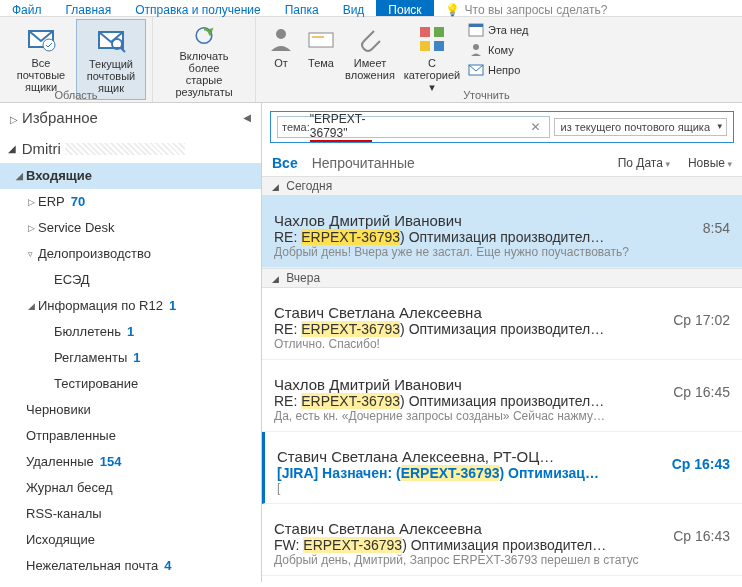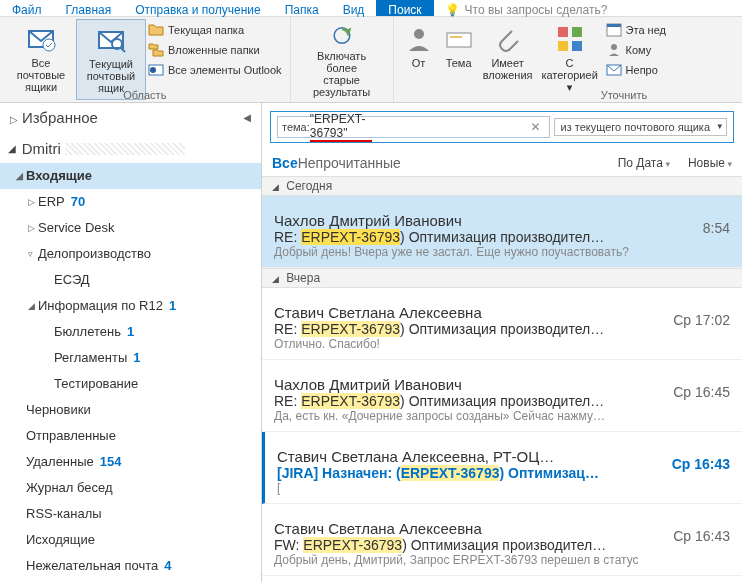--- a/index.html
+++ b/index.html
@@ -44,21 +44,21 @@
 .folder .cnt { color: #0072c6; margin-left: 6px; font-weight: bold; }
 
 
 .main { flex: 1; display: flex; flex-direction: column; overflow: hidden; }
 .search-row { display: flex; align-items: center; padding: 4px 6px; gap: 4px; border: 1px solid #2a8dd4; margin: 8px; }
 .search-input-wrap { flex: 1; display: flex; align-items: center; border: 1px solid #b0c4d8; background: #fff; padding: 0 4px; height: 22px; }
 .search-input-wrap input { flex: 1; border: none; outline: none; font-size: 12px; }
 .search-input-wrap .clr { color: #888; cursor: pointer; padding: 0 4px; }
 .scope-dd { border: 1px solid #c0c0c0; padding: 2px 16px 2px 6px; font-size: 11px; color: #444; position: relative; cursor: pointer; }
 .scope-dd::after { content: '▾'; position: absolute; right: 4px; font-size: 9px; }
-.filter-row { display: flex; align-items: center; padding: 4px 10px; font-size: 14px; border-bottom: 1px solid transparent; }
+.filter-row { display: flex; align-items: center; padding: 4px 10px; gap: 14px; font-size: 14px; border-bottom: 1px solid transparent; }
 .filter-tab { color: #666; cursor: pointer; }
 .filter-tab.active { color: #0072c6; font-weight: bold; }
 .filter-right { margin-left: auto; display: flex; gap: 18px; font-size: 12px; color: #444; }
 .filter-right span { cursor: pointer; }
 .filter-right span::after { content: ' ▾'; font-size: 9px; color: #888; }
 
 .msg-list { flex: 1; overflow-y: auto; }
 .grp-hdr { background: #f3f3f3; padding: 2px 10px; font-size: 12px; color: #555; border-top: 1px solid #e0e0e0; border-bottom: 1px solid #e0e0e0; }
 .grp-hdr .tri { font-size: 9px; margin-right: 4px; }
 .msg { padding: 16px 12px 8px 12px; border-bottom: 1px solid #eee; position: relative; cursor: pointer; }
@@ -102,42 +102,20 @@
     </div>
     <div class="ribbon-big sel">
       <svg class="icon" viewBox="0 0 32 32">
           <rect x="4" y="8" width="24" height="16" fill="#fff" stroke="#3a76b1" stroke-width="2"></rect>
           <path d="M4 8 L16 18 L28 8" stroke="#3a76b1" stroke-width="2" fill="none"></path>
           <circle cx="22" cy="20" r="5" fill="none" stroke="#3a76b1" stroke-width="2"></circle>
           <line x1="26" y1="24" x2="30" y2="28" stroke="#3a76b1" stroke-width="2"></line>
         </svg>
       <div class="lbl"><span>Текущий</span><br><span>почтовый ящик</span></div>
     </div>
-    <div class="ribbon-small-col">
-      <div class="ribbon-small">
-          <svg class="icon" viewBox="0 0 16 16">
-            <path d="M1 3h5l2 2h7v8H1z" class="ico-folder"></path>
-          </svg>
-          <span>Текущая папка</span>
-        </div>
-      <div class="ribbon-small">
-          <svg class="icon" viewBox="0 0 16 16">
-            <path d="M1 2h4l1 1h4v4H1z" class="ico-folder"></path>
-            <path d="M5 8h4l1 1h5v5H5z" class="ico-folder"></path>
-          </svg>
-          <span>Вложенные папки</span>
-        </div>
-      <div class="ribbon-small">
-          <svg class="icon" viewBox="0 0 16 16">
-            <rect x="1" y="3" width="14" height="10" fill="#fff" stroke="#3a76b1"></rect>
-            <circle cx="5" cy="8" r="3" fill="#2a5a9e"></circle>
-          </svg>
-          <span>Все элементы Outlook</span>
-        </div>
-    </div>
     <div class="ribbon-group-label">Область</div>
   </div>
   <div class="ribbon-group" style="flex-direction:row;">
     <div class="ribbon-big" style="width:90px">
       <svg class="icon" viewBox="0 0 32 32">
           <circle cx="16" cy="16" r="10" fill="none" stroke="#3a76b1" stroke-width="2"></circle>
           <path d="M16 8 A8 8 0 0 1 24 16" stroke="#6aa84f" stroke-width="3" fill="none"></path>
           <polygon points="22,8 26,12 28,6" fill="#6aa84f"></polygon>
         </svg>
       <div class="lbl"><span>Включать более</span><br><span>старые результаты</span></div>

